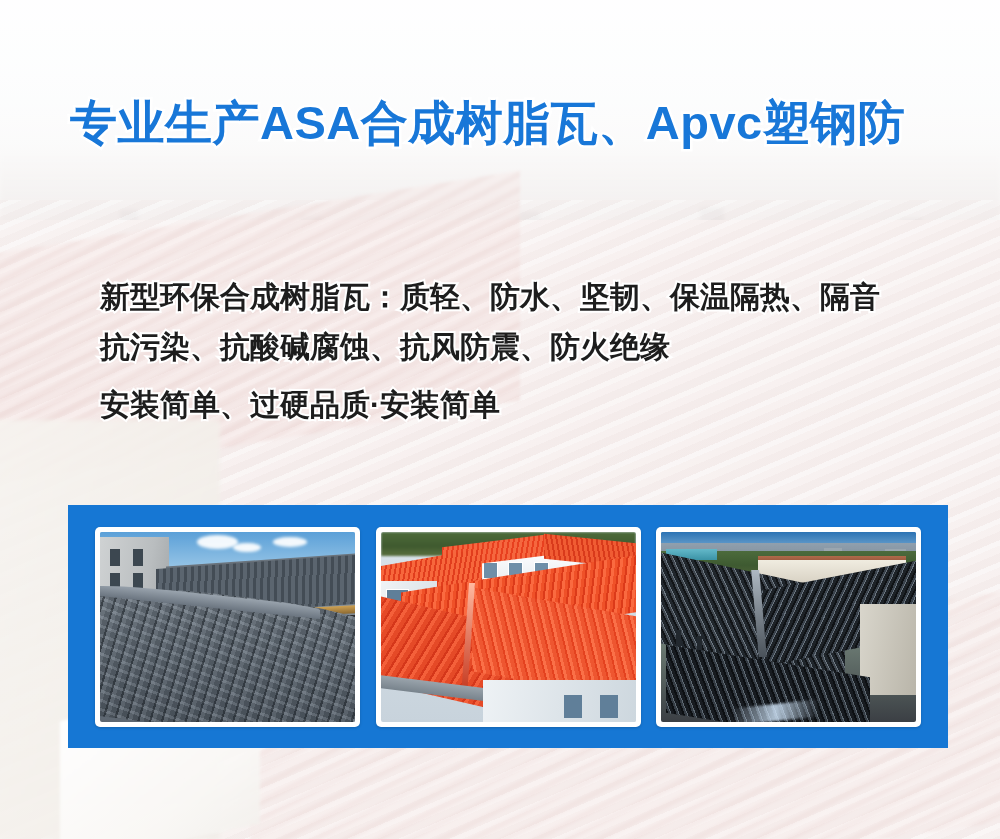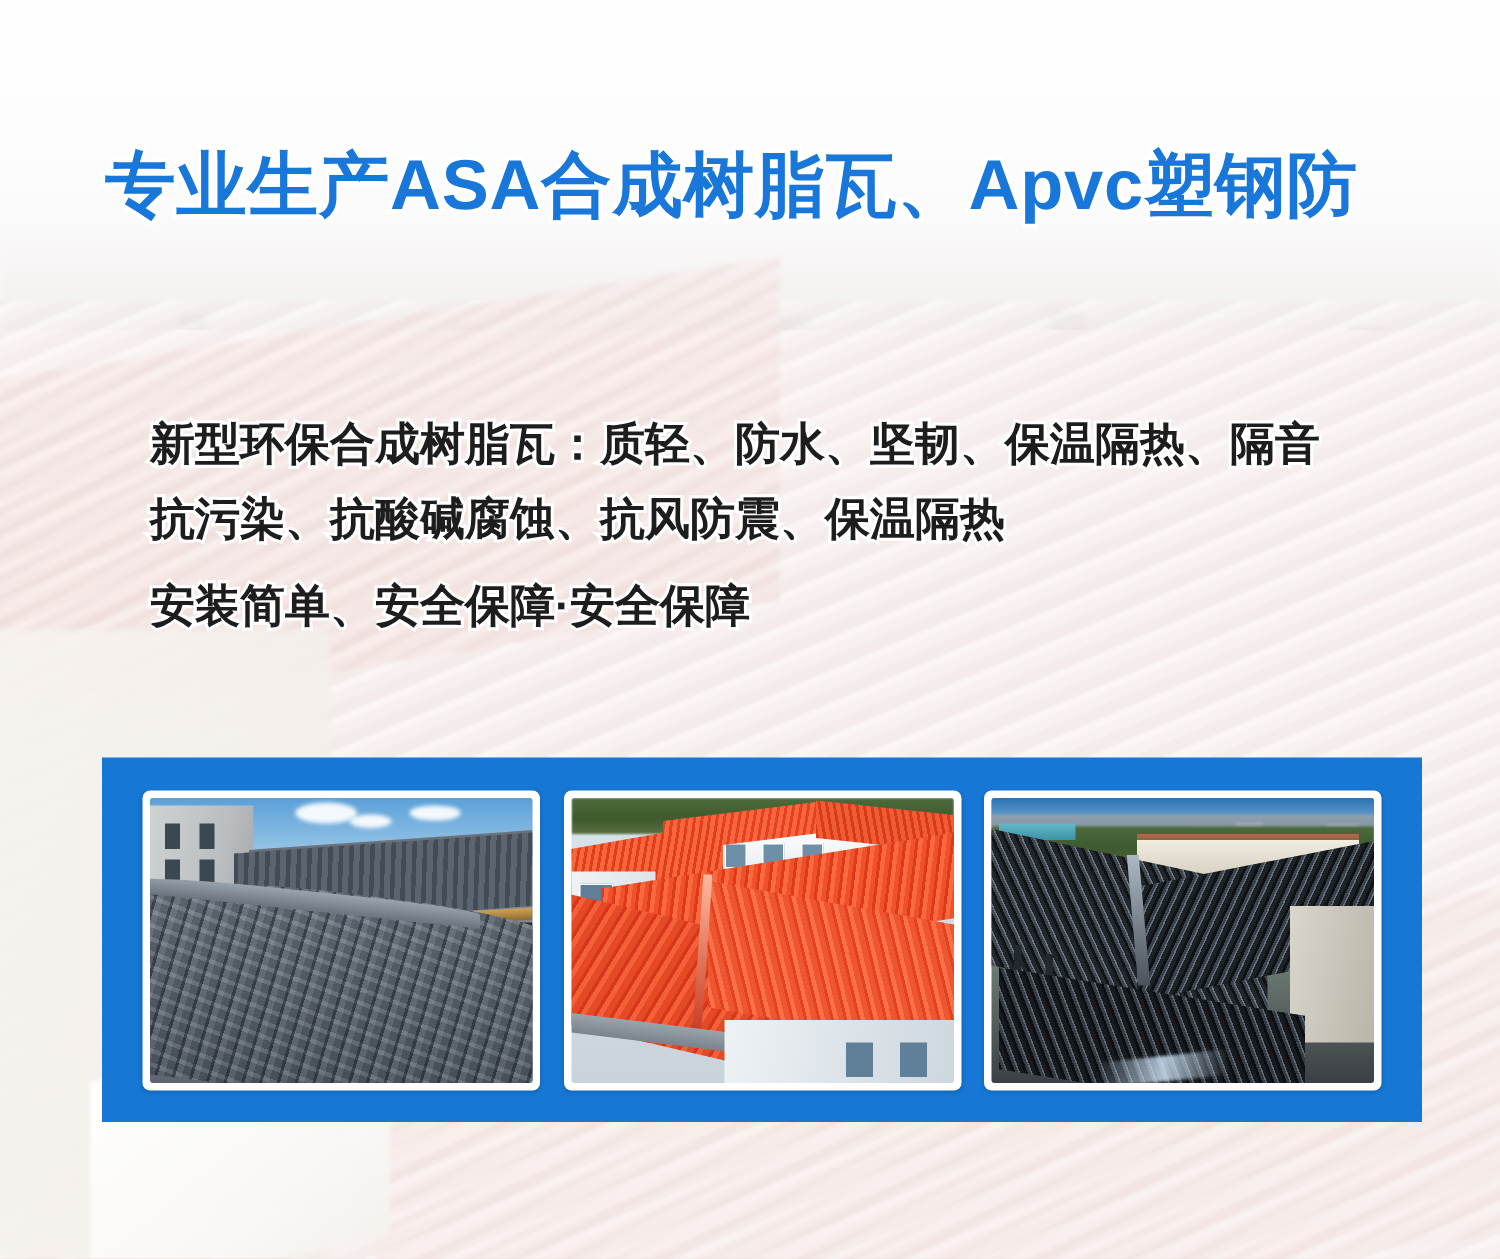--- a/index.html
+++ b/index.html
@@ -252,22 +252,22 @@
     <div class="bg-wallW"></div>
     <div class="bg-haze"></div>
   </div>
 
   <div class="headline">
     <span class="hl">专业生产ASA合成树脂瓦、Apvc塑钢防</span>
   </div>
 
   <div class="sub">
     <span class="sl">新型环保合成树脂瓦：质轻、防水、坚韧、保温隔热、隔音</span>
-    <span class="sl">抗污染、抗酸碱腐蚀、抗风防震、保温隔热</span>
-    <span class="sl sl3">安装简单、安全保障·安全保障</span>
+    <span class="sl">抗污染、抗酸碱腐蚀、抗风防震、防火绝缘</span>
+    <span class="sl sl3">安装简单、过硬品质·安装简单</span>
   </div>
 
   <div class="panel">
     <div class="panel-inner">
 
       <div class="frame">
         <div class="photo p1">
           <div class="sky"></div>
           <div class="cloud" style="left:38%;top:2%;width:16%;height:7%;"></div>
           <div class="cloud" style="left:52%;top:6%;width:11%;height:5%;"></div>

